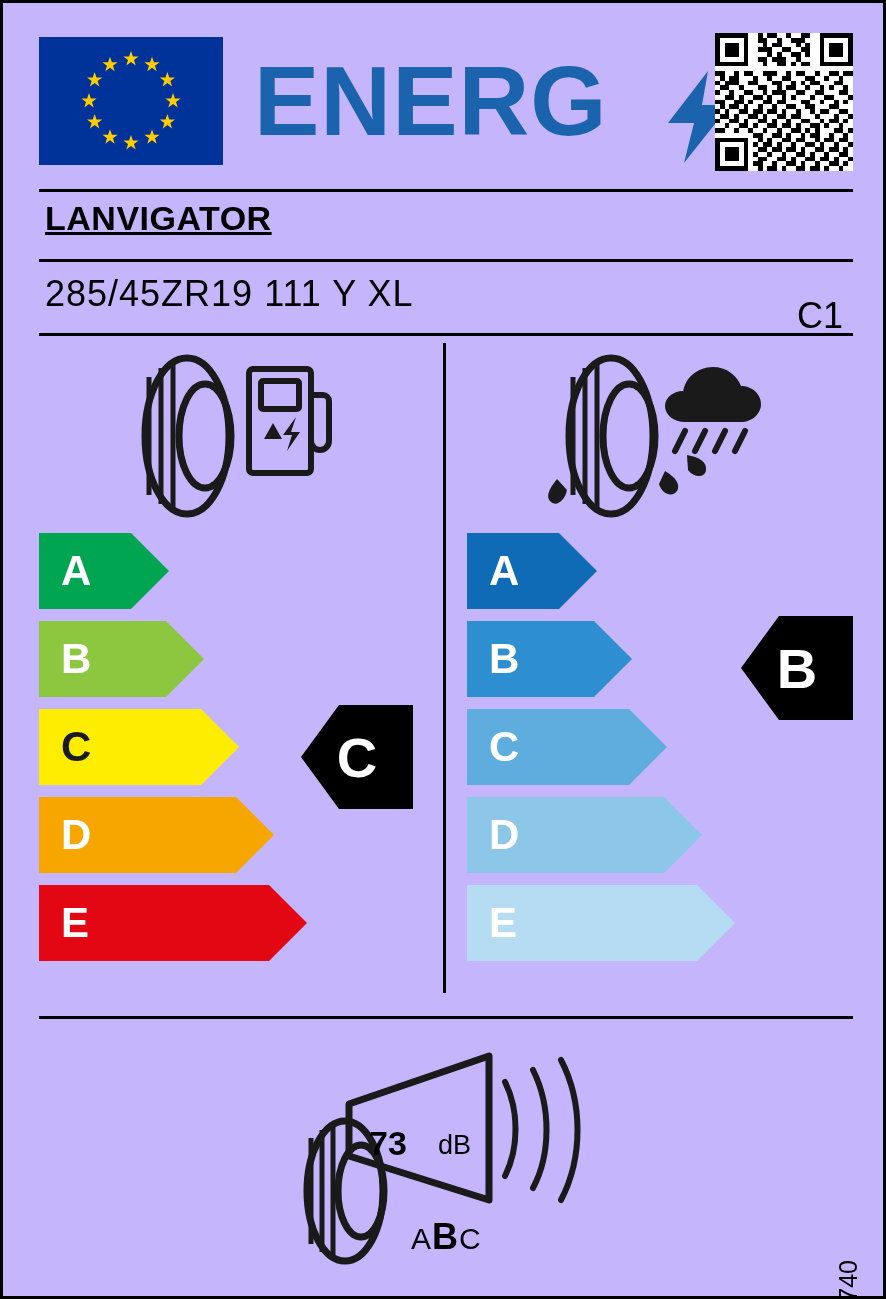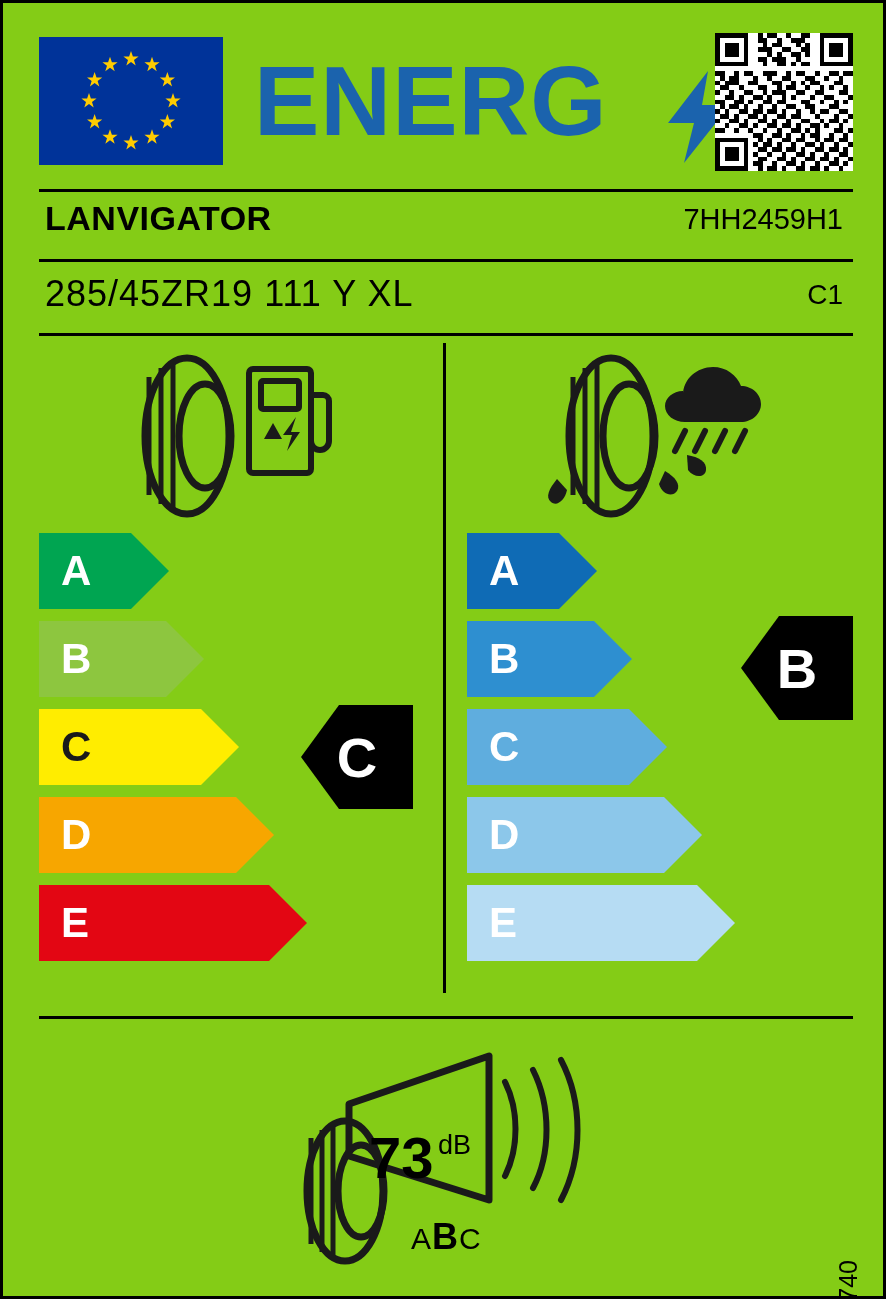--- a/index.html
+++ b/index.html
@@ -10,21 +10,21 @@
   body {
     font-family: "Liberation Sans", sans-serif;
     -webkit-font-smoothing: antialiased;
   }
   .label {
     position: relative;
     width: 886px;
     height: 1299px;
     box-sizing: border-box;
     border: 3px solid #000;
-    background: #84cc16;
+    background: #c4b5fd;
     overflow: hidden;
   }
 
   
   .header {
     position: absolute;
     left: 36px;
     top: 30px;
     width: 814px;
     height: 140px;
@@ -88,42 +88,43 @@
 
   
   .brand {
     position: absolute;
     left: 42px;
     top: 196px;
     font-size: 34px;
     font-weight: bold;
     letter-spacing: 0.5px;
     color: #000;
+    text-decoration: underline;
   }
   .code {
     position: absolute;
     right: 40px;
     top: 200px;
     font-size: 29px;
     color: #000;
     text-align: right;
   }
   .size {
     position: absolute;
     left: 42px;
     top: 270px;
     font-size: 36px;
     color: #000;
     letter-spacing: 1px;
   }
   .class {
     position: absolute;
     right: 40px;
-    top: 276px;
-    font-size: 28px;
+    top: 292px;
+    font-size: 36px;
     color: #000;
   }
 
   
   .pict-fuel {
     position: absolute;
     left: 120px;
     top: 348px;
     width: 210px;
     height: 170px;
@@ -182,21 +183,21 @@
     position: absolute;
     left: 280px;
     top: 1045px;
     width: 330px;
     height: 230px;
   }
   .noise-value {
     position: absolute;
     left: 86px;
     top: 76px;
-    font-size: 58px;
+    font-size: 34px;
     font-weight: bold;
     color: #000;
     letter-spacing: 0;
   }
   .noise-unit {
     position: absolute;
     left: 155px;
     top: 82px;
     font-size: 27px;
     color: #000;
@@ -505,21 +506,20 @@
             <rect x="23" y="28" width="1" height="1"></rect>
           <rect x="26" y="28" width="1" height="1"></rect>
         </g>
       </svg>
     </div>
   </div>
 
   <div class="hline l1"></div>
 
   <div class="brand">LANVIGATOR</div>
-  <div class="code">7HH2459H1</div>
 
   <div class="hline l2"></div>
 
   <div class="size">285/45ZR19 111 Y XL</div>
   <div class="class">C1</div>
 
   <div class="hline l3"></div>
   <div class="vline"></div>
 
   <div class="pict-fuel">

